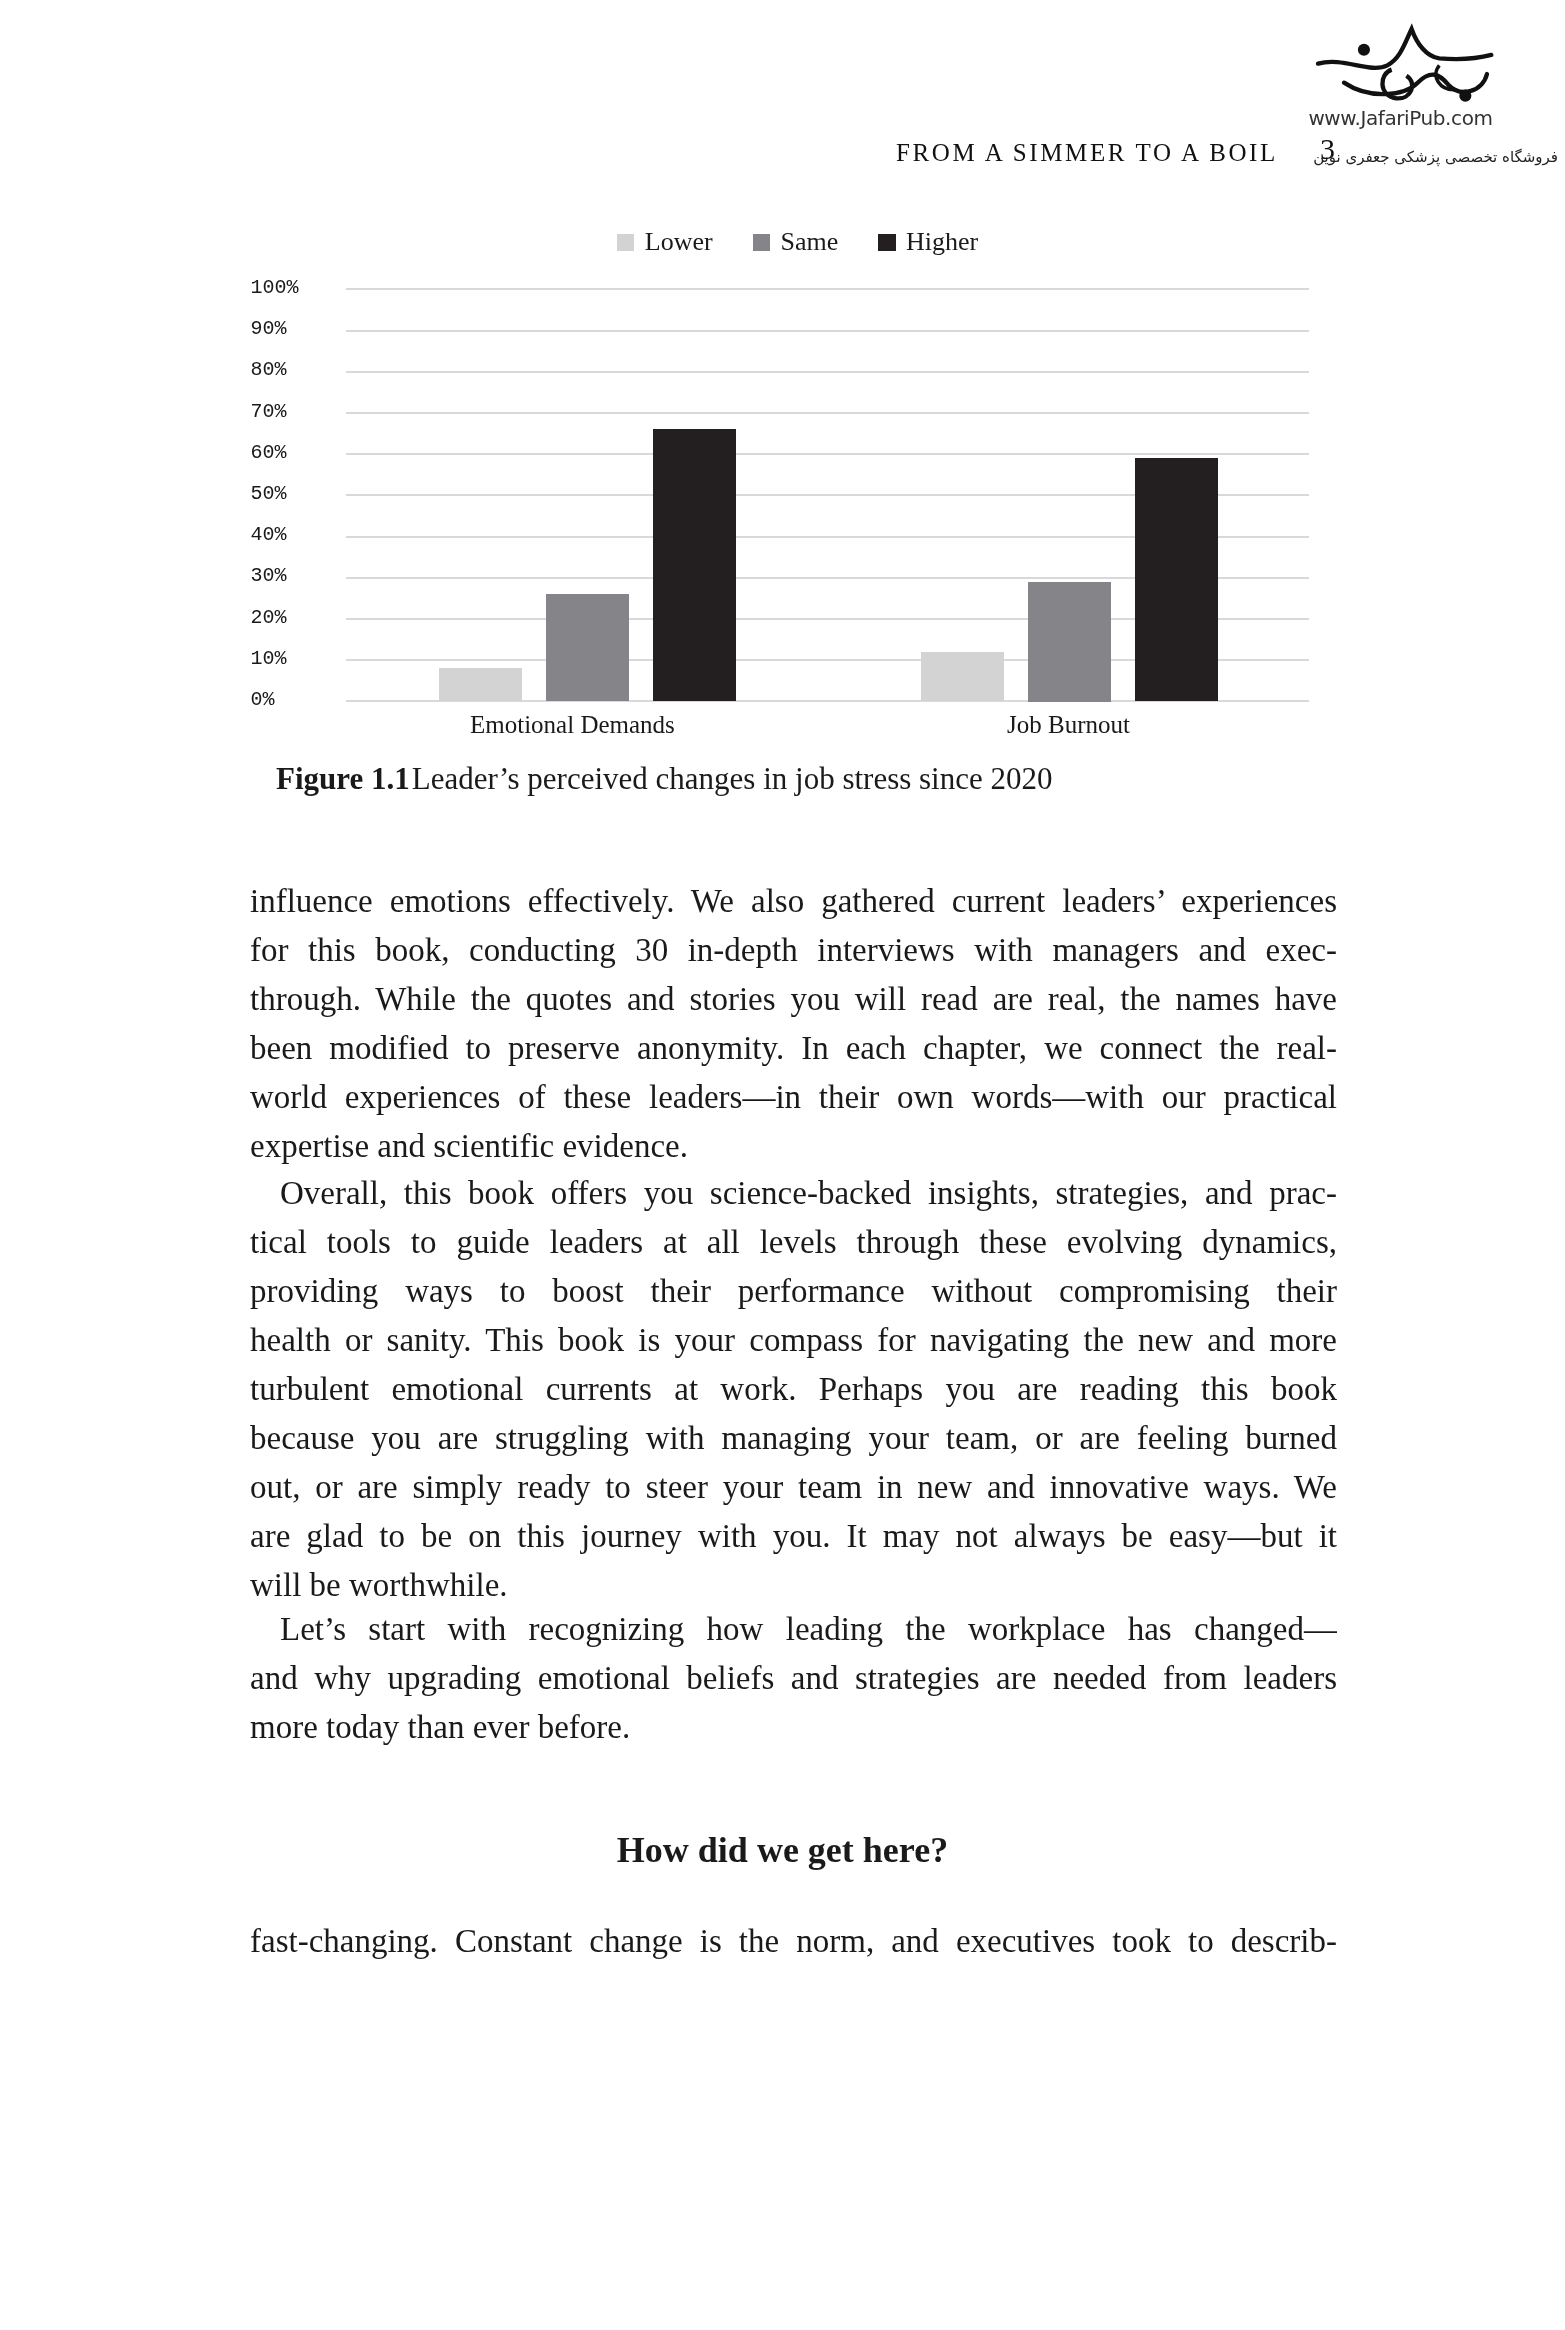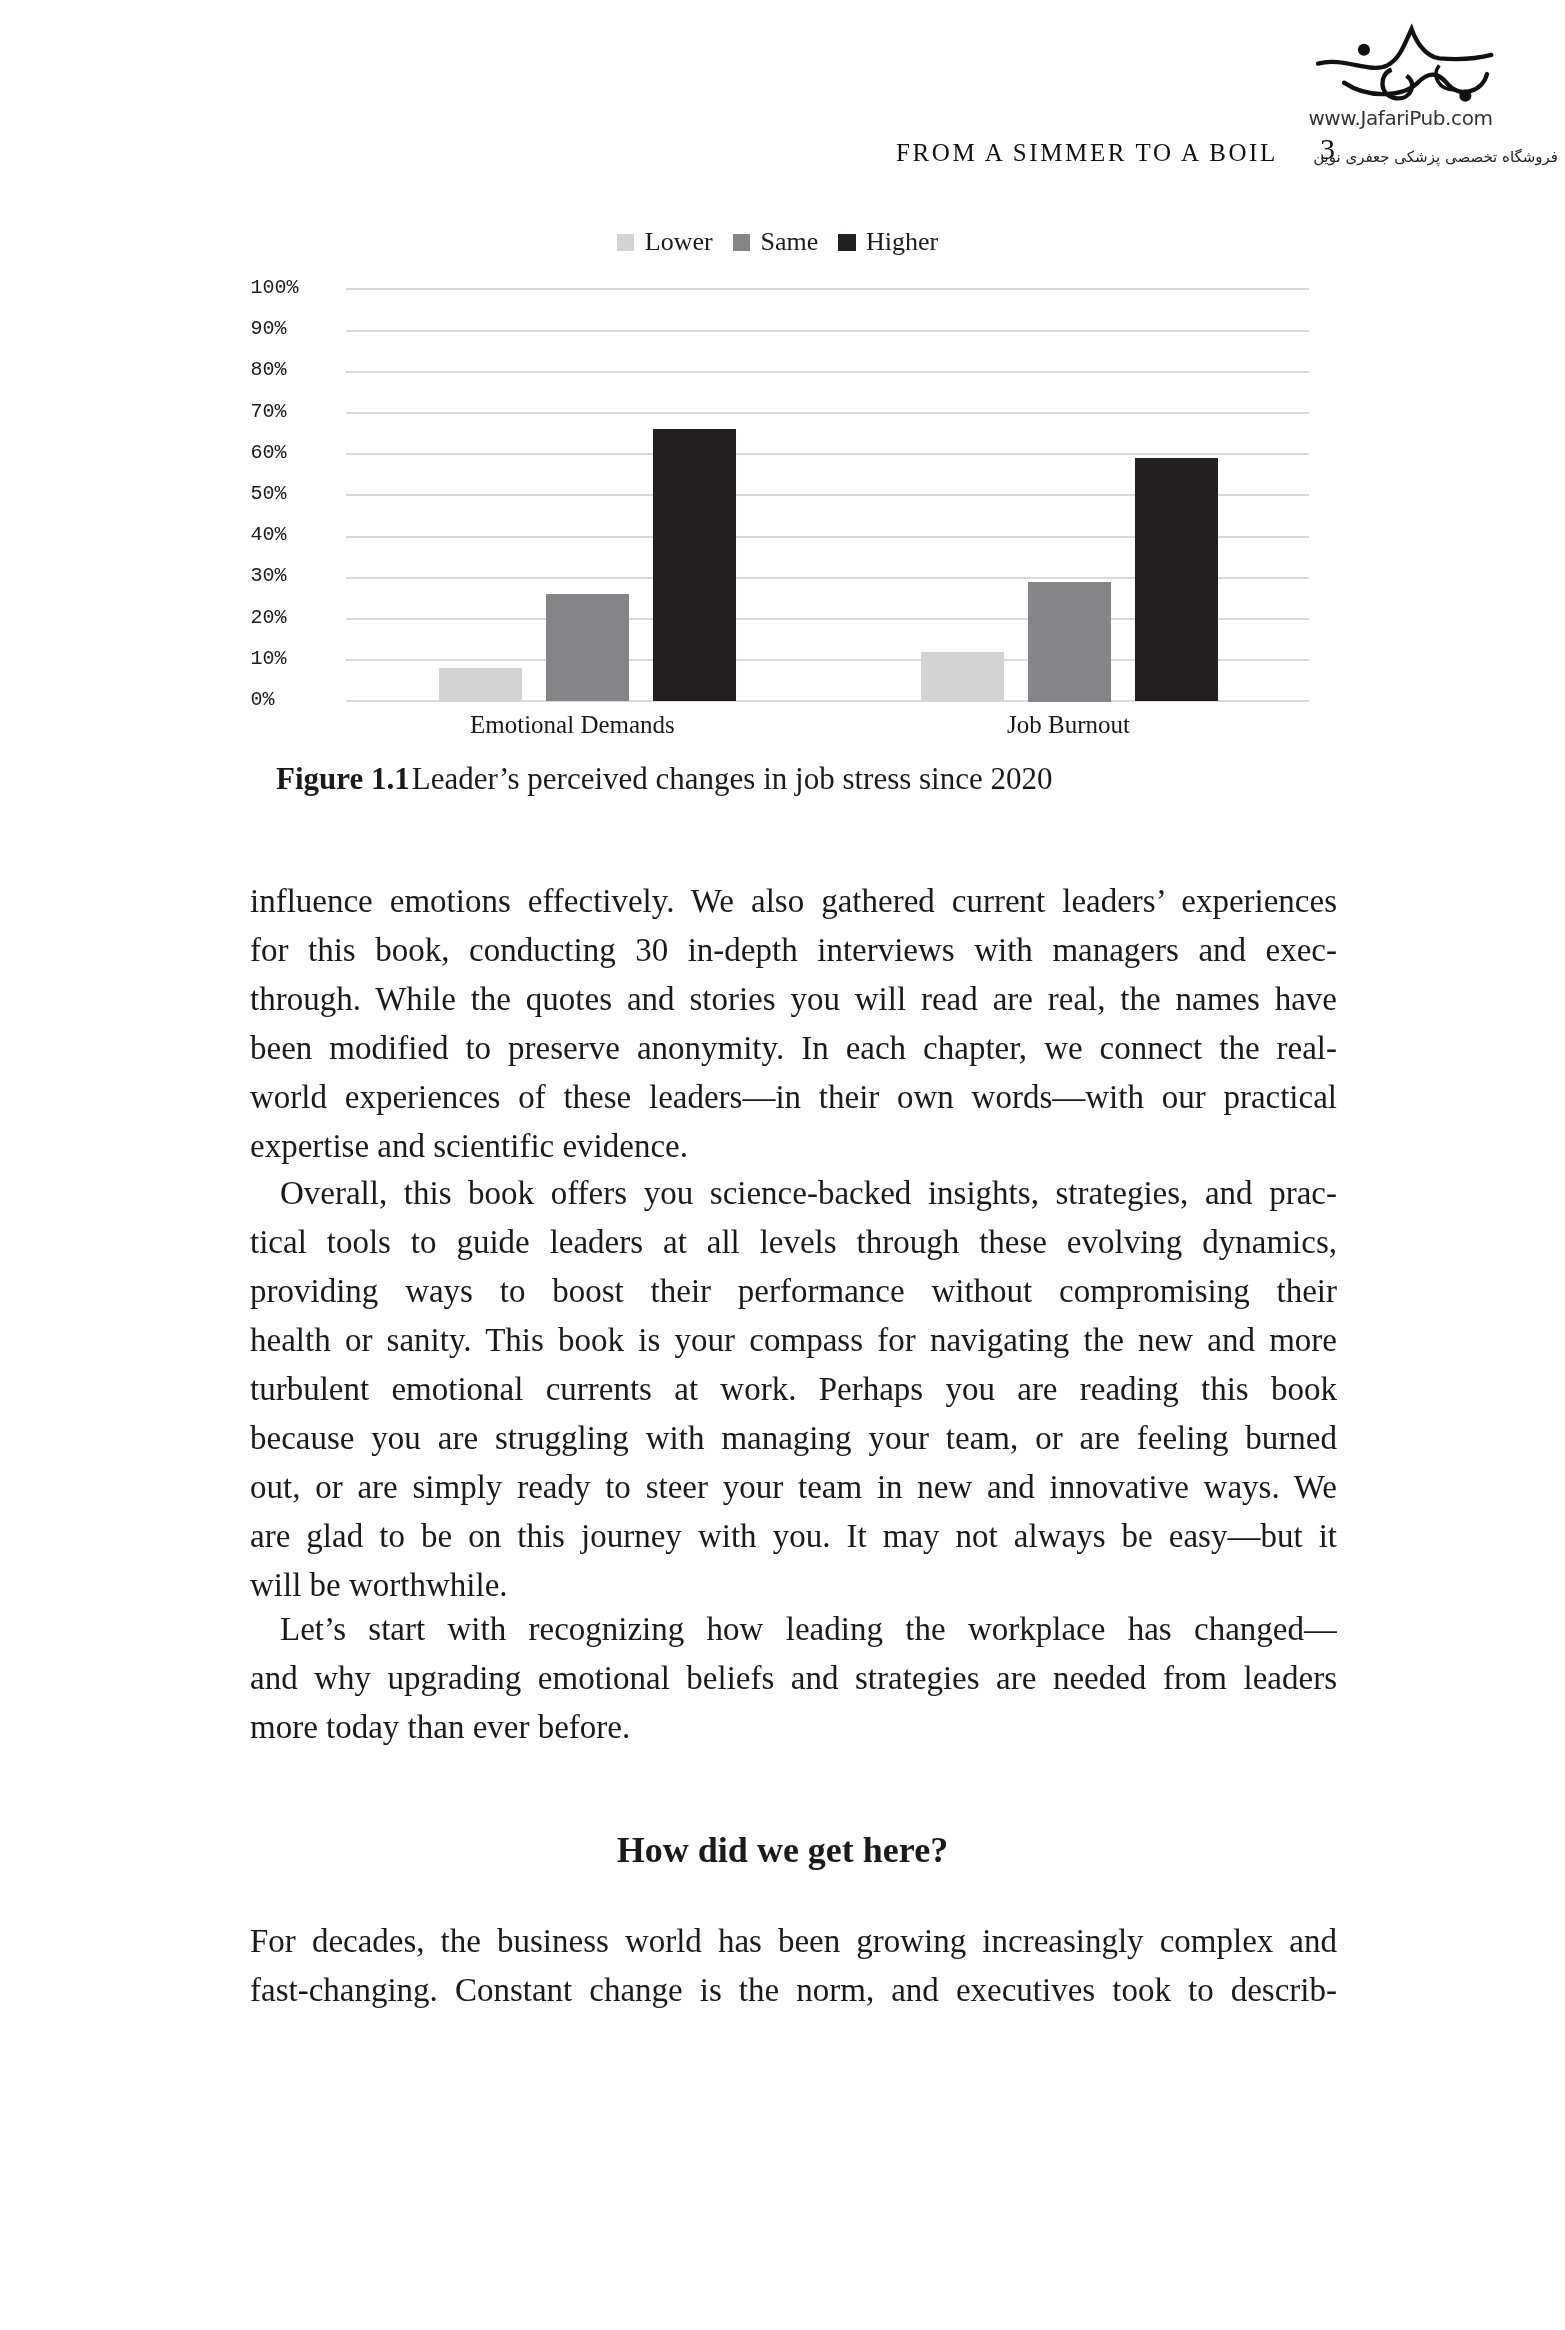--- a/index.html
+++ b/index.html
@@ -13,21 +13,21 @@
               font-size:20px; color:#333; letter-spacing:-0.4px; }
   #logo-fa { left:1271px; top:148px; width:287px; font-family:"DejaVu Sans", sans-serif;
              font-size:15px; color:#222; direction:rtl; white-space:nowrap; }
 
   
   #running-head { left:896px; top:139px; font-size:25px; letter-spacing:2.6px; white-space:nowrap; color:#111; }
   #page-number { left:1320px; top:132px; font-size:30px; color:#111; }
 
   
   #chart { left:261px; top:217px; width:1078px; height:530px; }
-  .legend { position:absolute; top:10.4px; left:356px; display:flex; gap:20px; font-size:26px; align-items:center; }
+  .legend { position:absolute; top:10.4px; left:356px; display:flex; gap:40px; font-size:26px; align-items:center; }
   .legend-item { display:flex; align-items:center; gap:10.4px; }
   .swatch { width:17.4px; height:17.4px; display:inline-block; }
   .ytick { position:absolute; right:983px; font-size:20px; text-align:left; width:78px; line-height:1;font-family:Liberation Mono, monospace; }
   .grid { position:absolute; left:85px; width:963px; height:1.7px; background:#d9d9d9; }
   .bar { position:absolute; bottom:45px; width:83px; }
   .cat-label { position:absolute; top:494px; font-size:25px; white-space:nowrap; }
 
   
   #caption { left:276px; top:761px; font-size:31px; white-space:nowrap; }
   #caption b { font-weight:bold; margin-right:2px; }
@@ -127,16 +127,15 @@
     <span class="line">are glad to be on this journey with you. It may not always be easy—but it</span>
     <span class="line last">will be worthwhile.</span>
   </div>
 <div class="body" style="top:1605px">
     <span class="line" style="padding-left: 30px;">Let’s start with recognizing how leading the workplace has changed—</span>
     <span class="line">and why upgrading emotional beliefs and strategies are needed from leaders</span>
     <span class="line last">more today than ever before.</span>
   </div>
 <div id="heading" class="abs">How did we get here?</div>
 <div class="body" style="top:1917px">
-    <span class="line">For decades, the business world has been growing increasingly complex and</span>
     <span class="line">fast-changing. Constant change is the norm, and executives took to describ-</span>
   </div>
 
 
 </body></html>

